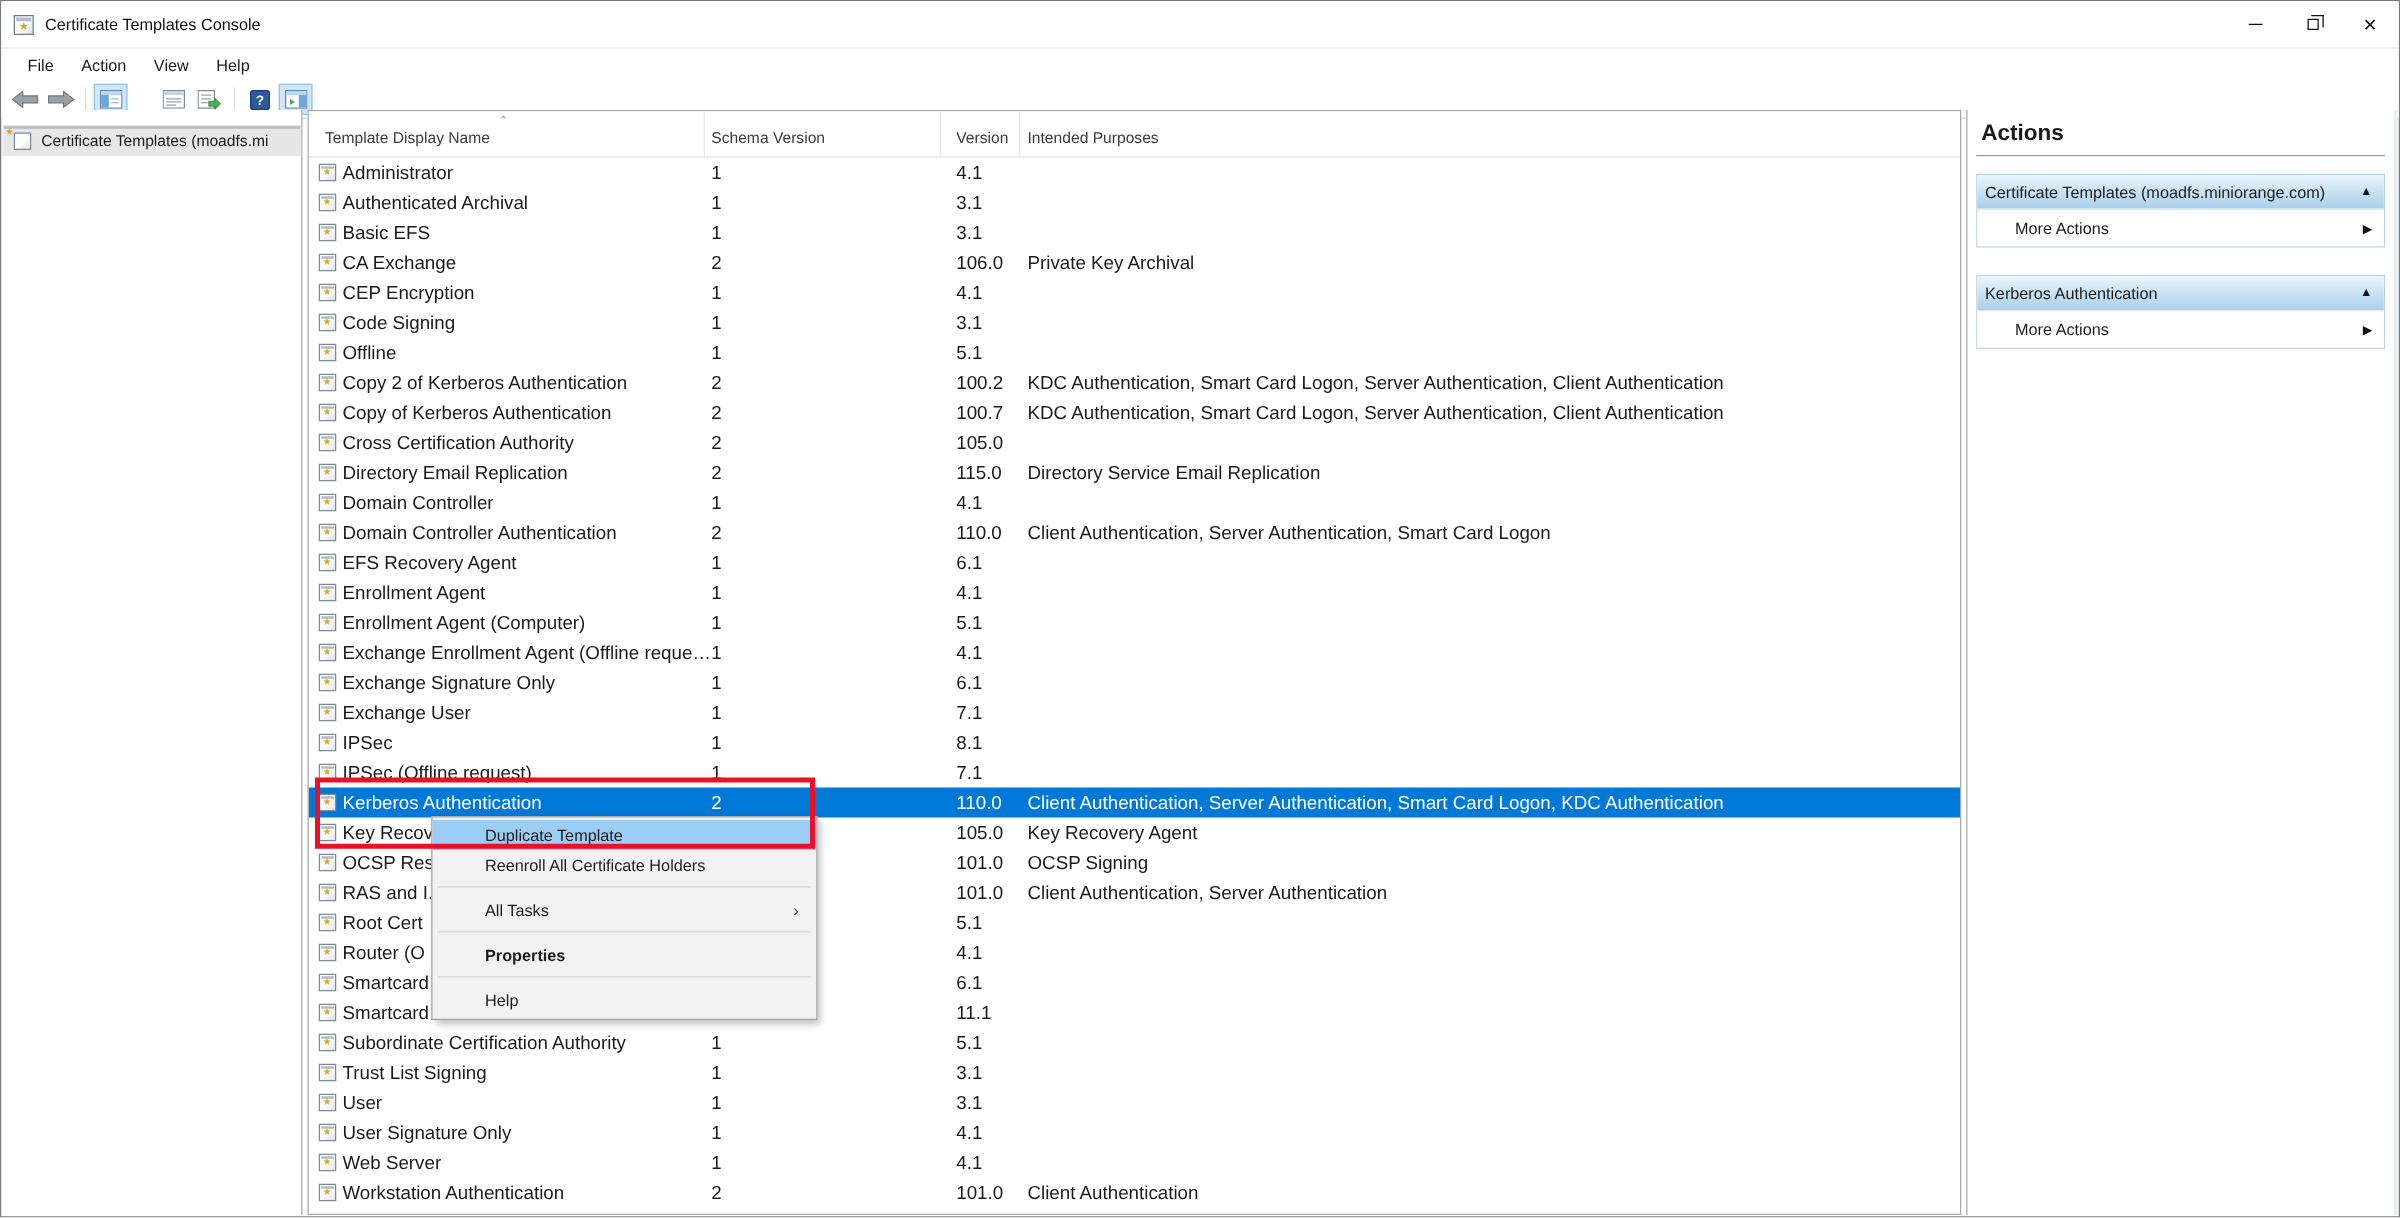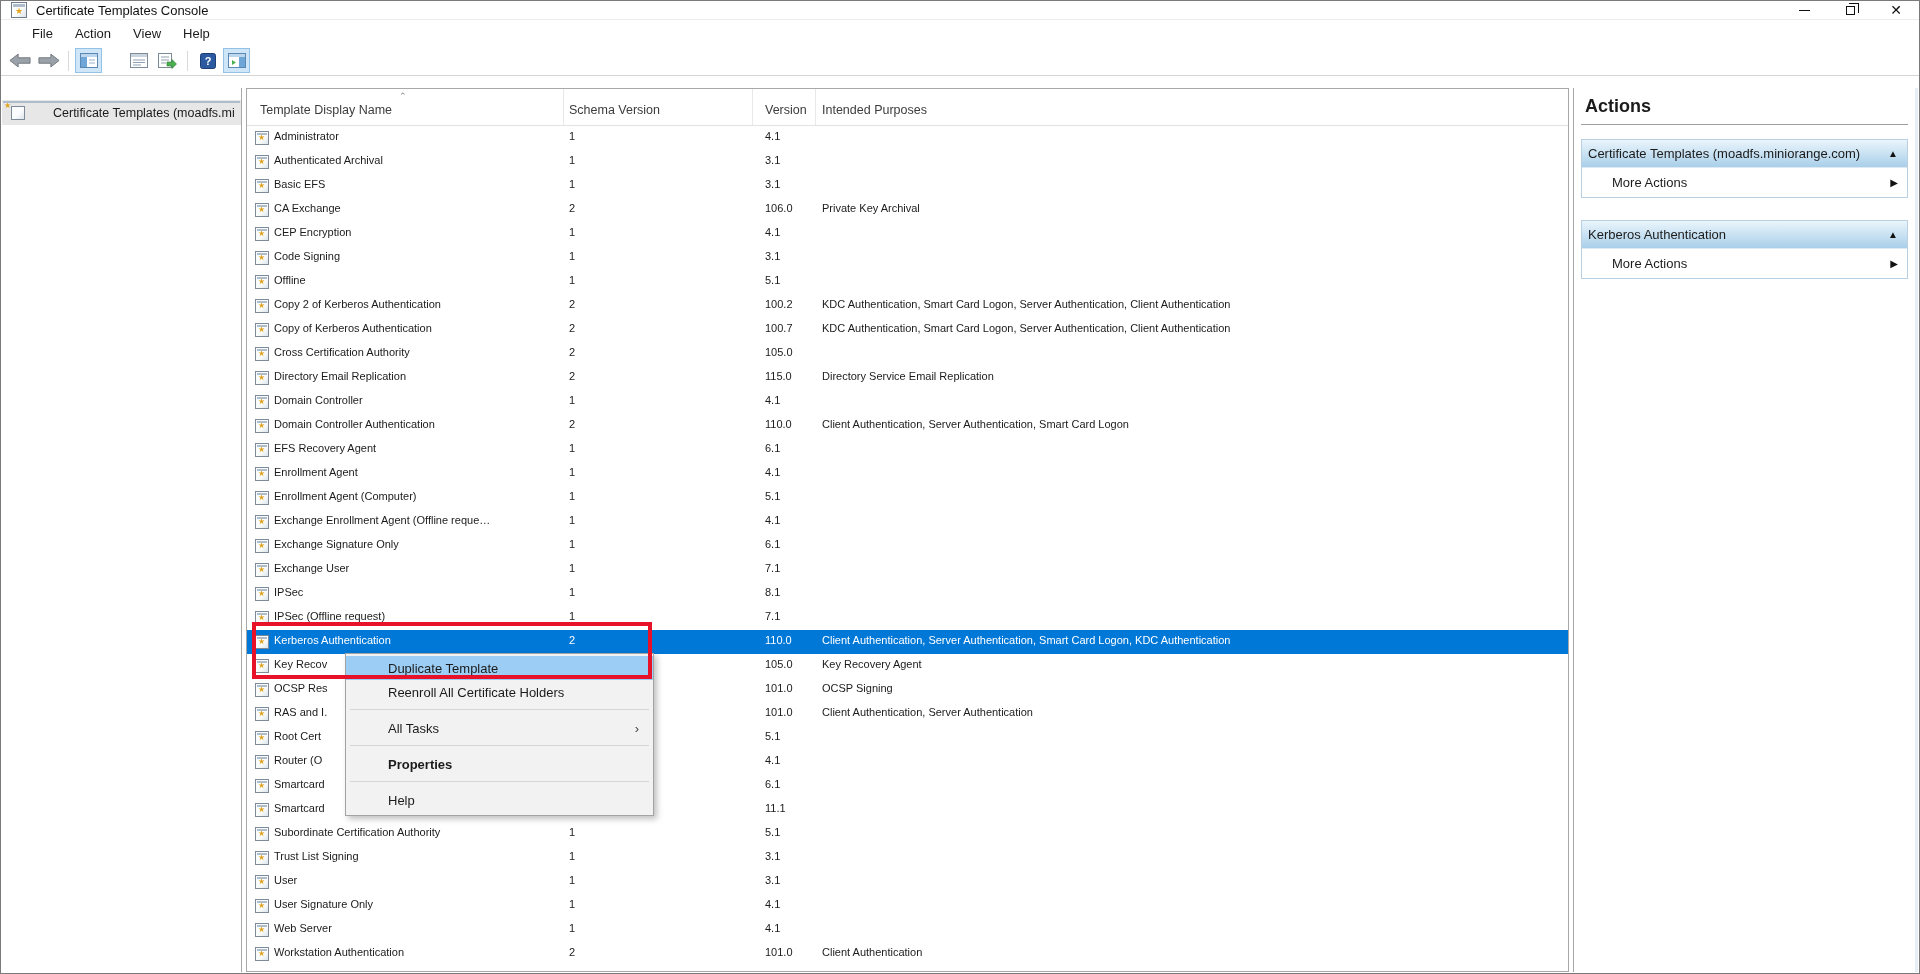--- a/index.html
+++ b/index.html
@@ -2,73 +2,73 @@
 <html><head>
 <meta charset="utf-8">
 <style>
   * { margin:0; padding:0; box-sizing:border-box; }
   html,body { width:1920px; height:974px; overflow:hidden; background:#fff;
               font-family:"Liberation Sans", sans-serif; color:#1b1b1b; }
   .window { position:relative; width:1920px; height:974px; background:#fff;
             border:1px solid #7a7a7a; }
 
   
-  .titlebar { height:19px; display:flex; align-items:center; background:#fff;
+  .titlebar { height:38px; display:flex; align-items:center; background:#fff;
               border-bottom:1px solid #ececec; }
   .app-icon { width:16px; height:16px; margin:0 9px 0 10px; position:relative;
               border:1px solid #6f7b8a;
               background:linear-gradient(135deg,#fbfcfd 55%,#dbe2e9); }
   .app-icon::before { content:""; position:absolute; left:1px; right:1px; top:1px;
               height:3px; background:#aebccb; }
   .app-icon::after { content:"★"; position:absolute; left:3px; top:3px;
               font-size:9px; color:#e0a51e; }
   .title-text { font-size:13px; color:#111; }
   .win-buttons { margin-left:auto; display:flex; height:100%; }
   .win-btn { width:46px; height:100%; display:flex; align-items:center;
              justify-content:center; font-size:13px; color:#111; }
   .glyph-min { width:11px; height:1px; background:#111; display:block; }
   .glyph-restore { width:9px; height:9px; border:1px solid #111; position:relative; background:#fff; }
   .glyph-restore::before { content:""; position:absolute; left:2px; top:-4px; width:9px;
              height:9px; border:1px solid #111; border-left:none; border-bottom:none; }
   .glyph-close { font-size:14px; line-height:1; }
 
   
-  .menubar { height:26px; display:flex; align-items:center; padding-left:20px;
+  .menubar { height:26px; display:flex; align-items:center; padding-left:10px;
              background:#fff; font-size:13px; }
   .menubar .mitem { padding:4px 11px; }
 
   
   .toolbar { height:30px; display:flex; align-items:center; background:#fff;
              border-bottom:1px solid #d4d4d4; padding-left:4px; }
   .tb-btn { width:27px; height:25px; display:flex; align-items:center;
             justify-content:center; margin:0 1px; border:1px solid transparent; }
   .tb-btn.active { background:#cfe6f8; border-color:#94c2e6; }
   .tb-sep { width:1px; height:20px; background:#d9d9d9; margin:0 5px; }
 
   
   .body { position:absolute; top:87px; left:1px; right:1px; bottom:1px; display:flex; }
   .tree-pane { width:240px; background:#fff; border-right:1px solid #a8a8a8; position:relative; }
   .tree-item { position:absolute; top:12px; left:0; right:0; height:25px;
-               background:#e7e7e7; display:flex; align-items:center; overflow:hidden;gap:20px; }
+               background:#e7e7e7; display:flex; align-items:center; overflow:hidden; }
   .tree-item .tpl-icon { margin:0 8px 0 9px; flex:none; }
   .tree-item span.lbl { font-size:12.5px; white-space:nowrap; }
 
   .list-wrap { width:1323px; margin-left:4px; border:1px solid #a8a8a8;
                position:relative; background:#fff; overflow:hidden; }
 
   
   .list-header { position:absolute; top:0; left:0; right:0; height:37px;
                  background:#fff; border-bottom:1px solid #e2e2e2; font-size:12.5px; color:#3c3c3c; }
   .col-label { position:absolute; top:14px; white-space:nowrap; }
   .col-sep { position:absolute; top:0; bottom:0; width:1px; background:#e8e8e8; }
   .sort-caret { position:absolute; top:2px; left:152px; font-size:9px; color:#8a8a8a; }
 
   
   .rows { position:absolute; top:37px; left:0; right:0; bottom:0; }
-  .row { position:relative; height:24px; font-size:11px; white-space:nowrap;text-align:right; }
+  .row { position:relative; height:24px; font-size:15px; white-space:nowrap;text-align:right; }
   .row .cell { position:absolute; top:4px; }
   .row .c-name { left:27px; } .row .c-schema { left:322px; }
   .row .c-version { left:518px; } .row .c-purp { left:575px; }
   .row.selected { background:#0078d7; color:#fff; }
   .tpl-icon { position:absolute; left:8px; top:5px; width:14px; height:14px;
               border:1px solid #7e8a97;
               background:linear-gradient(135deg,#fbfcfd 55%,#dde4ea); }
   .tpl-icon::before { content:""; position:absolute; left:1px; right:1px; top:1px;
               height:2px; background:#aebccb; }
   .tpl-icon::after { content:"★"; position:absolute; left:2px; top:1px;

